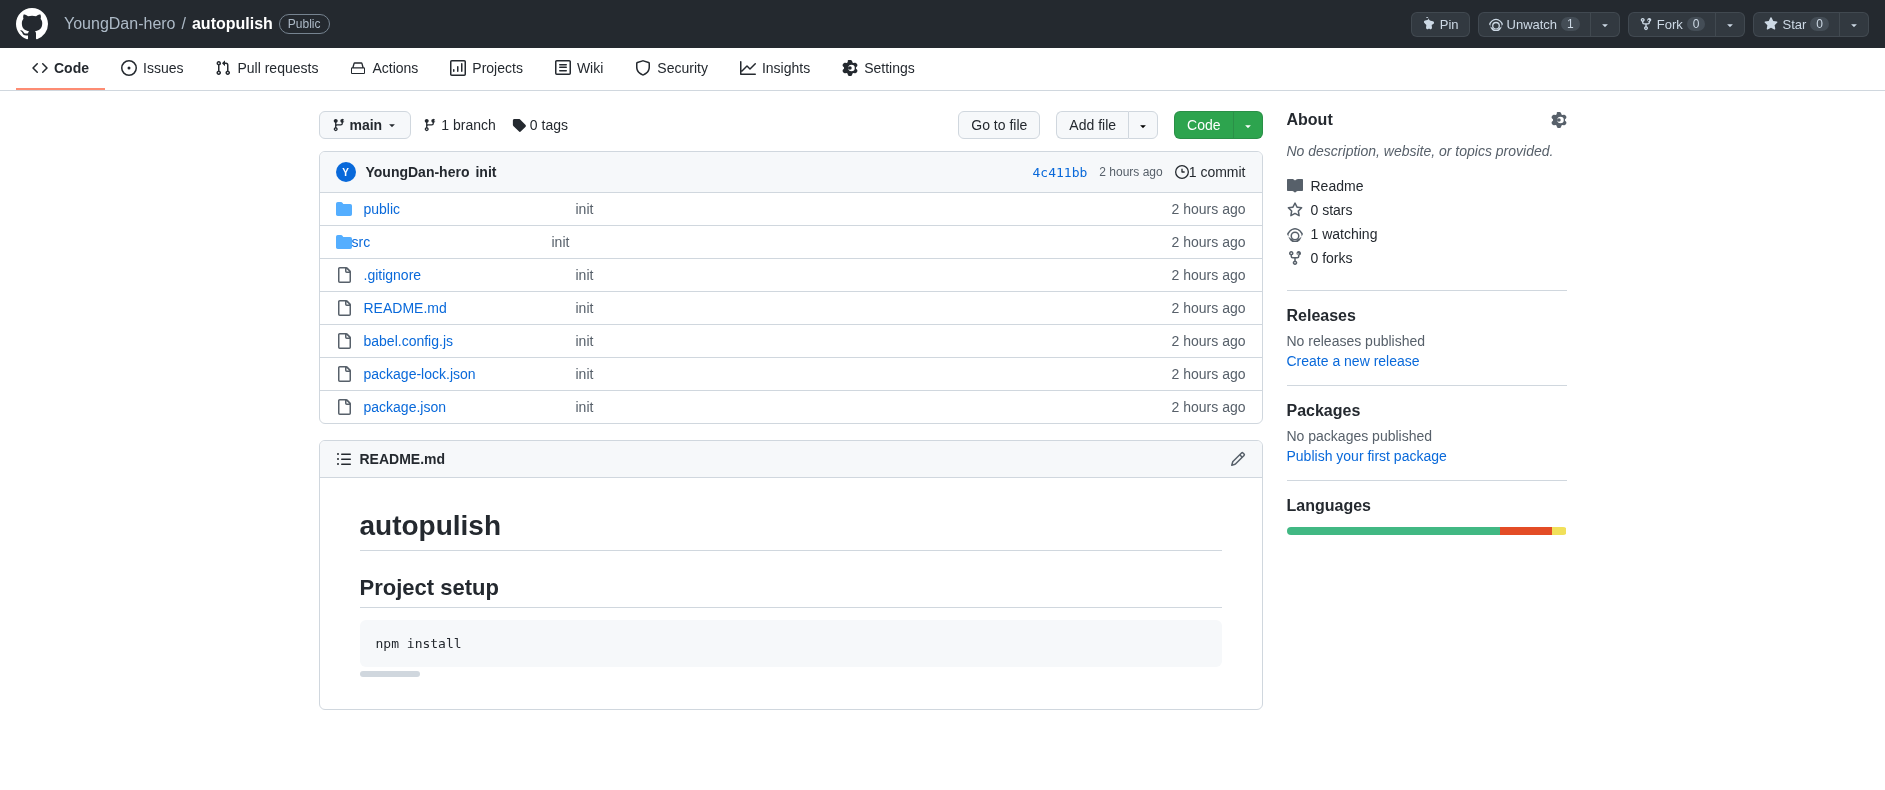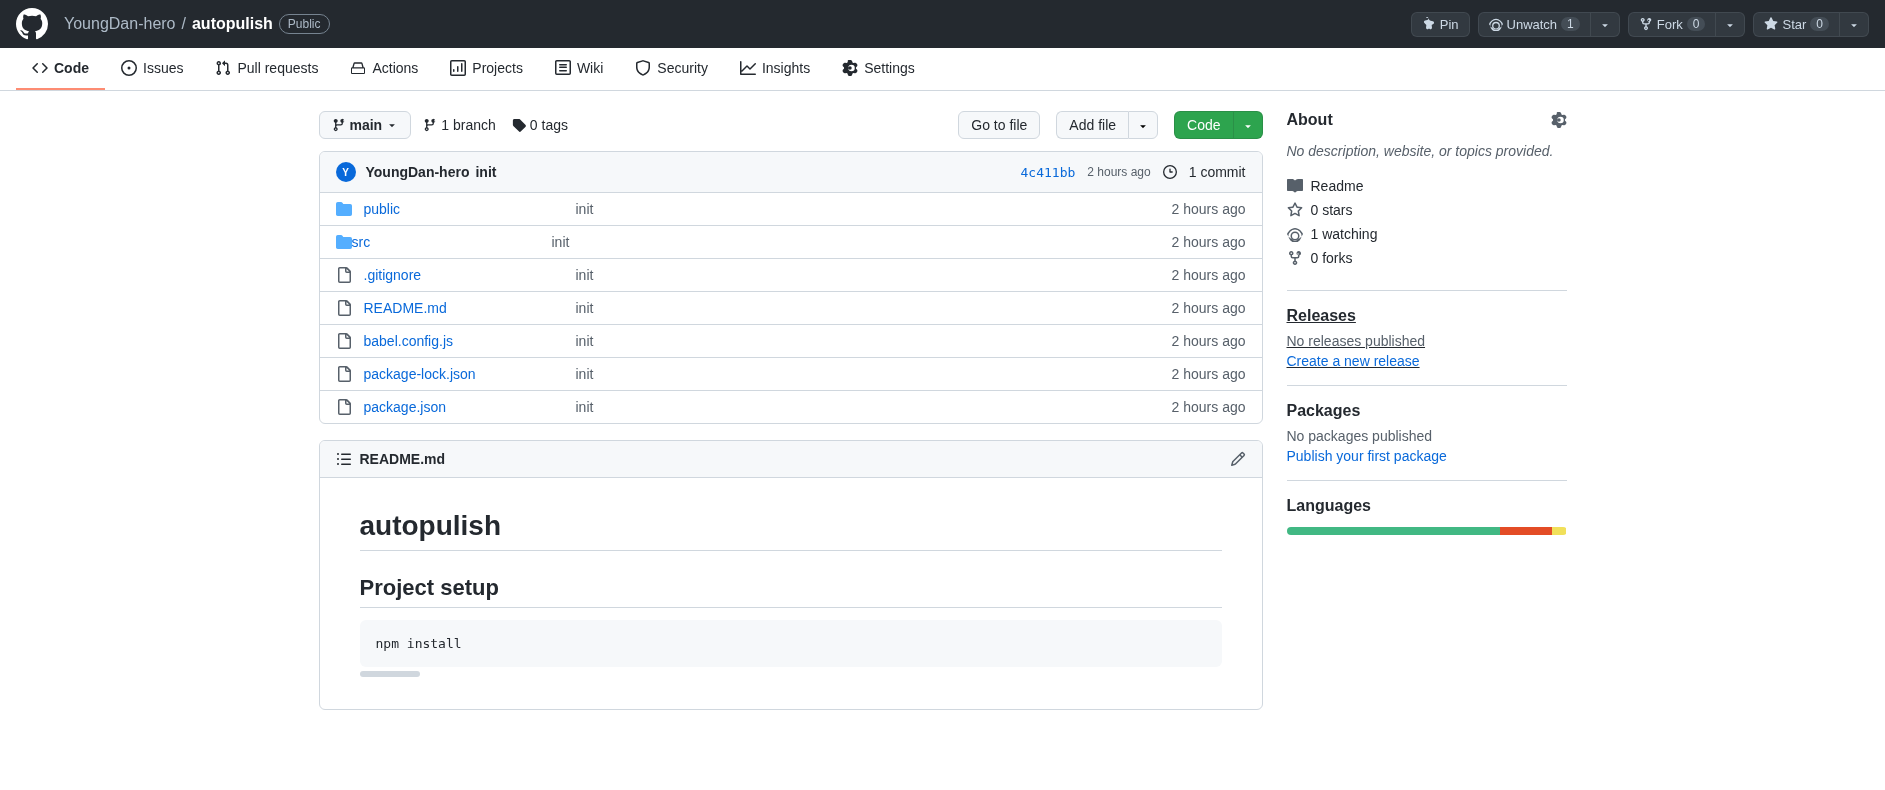--- a/index.html
+++ b/index.html
@@ -195,21 +195,21 @@
 
       <div style="display:flex;align-items:center;padding:10px 16px;background:#f6f8fa;border-bottom:1px solid #d0d7de;gap:10px;">
         <div style="width:20px;height:20px;border-radius:50%;background:#0969da;display:inline-flex;align-items:center;justify-content:center;color:#fff;font-size:10px;font-weight:600;flex-shrink:0;">Y</div>
         <div style="display:flex;align-items:center;gap:6px;flex:1;font-size:14px;">
           <a style="font-weight:600;color:#24292f;text-decoration:none;">YoungDan-hero</a>
           <a style="color:#24292f;font-weight:600;text-decoration:none;">init</a>
         </div>
         <div style="display:flex;align-items:center;gap:12px;font-size:12px;color:#57606a;">
           <a style="color:#0969da;font-family:monospace;text-decoration:none;font-size:13px;">4c411bb</a>
           <span>2 hours ago</span>
-          <a style="display:flex;align-items:center;gap:12px;color:#24292f;text-decoration:none;font-size:14px;">
+          <a style="display:flex;align-items:center;gap:0;color:#24292f;text-decoration:none;font-size:14px;">
             <svg width="14" height="14" viewBox="0 0 16 16" fill="currentColor">
                 <path d="M8 0a8 8 0 110 16A8 8 0 018 0zm0 1.5a6.5 6.5 0 100 13 6.5 6.5 0 000-13zm.75 3.25a.75.75 0 00-1.5 0V8c0 .414.336.75.75.75h2.5a.75.75 0 000-1.5H8.75V4.75z"></path>
               </svg>
             <span>1 commit</span>
           </a>
         </div>
       </div>
 
       <div style="display:flex;align-items:center;padding:8px 16px;border-bottom:1px solid #d0d7de;gap:12px;">
         <svg width="16" height="16" viewBox="0 0 16 16" fill="#54aeff">
@@ -325,21 +325,21 @@
         </div>
         <div style="display:flex;align-items:center;gap:8px;font-size:14px;">
           <svg width="16" height="16" viewBox="0 0 16 16" fill="#57606a">
               <path d="M5 3.25a.75.75 0 11-1.5 0 .75.75 0 011.5 0zm0 2.122a2.25 2.25 0 10-1.5 0v.878A2.25 2.25 0 005.75 8.5h1.5v2.128a2.251 2.251 0 101.5 0V8.5h1.5a2.25 2.25 0 002.25-2.25v-.878a2.25 2.25 0 10-1.5 0v.878a.75.75 0 01-.75.75h-4.5A.75.75 0 015 6.25v-.878zm3.75 7.378a.75.75 0 11-1.5 0 .75.75 0 011.5 0zm3-8.75a.75.75 0 11-1.5 0 .75.75 0 011.5 0z"></path>
             </svg>
           <a style="color:#24292f;text-decoration:none;font-size:14px;">0 forks</a>
         </div>
       </div>
     </div>
 
-    <div style="border-top:1px solid #d0d7de;padding-top:16px;margin-top:0;margin-bottom:16px;text-decoration:underline;">
+    <div style="border-top:1px solid #d0d7de;padding-top:16px;margin-top:0;margin-bottom:16px;">
       <h2 style="font-size:16px;font-weight:600;margin-bottom:8px;">Releases</h2>
       <p style="font-size:14px;color:#57606a;margin-bottom:4px;">No releases published</p>
       <a style="color:#0969da;text-decoration:none;font-size:14px;">Create a new release</a>
     </div>
 
     <div style="border-top:1px solid #d0d7de;padding-top:16px;margin-bottom:16px;">
       <h2 style="font-size:16px;font-weight:600;margin-bottom:8px;">Packages</h2>
       <p style="font-size:14px;color:#57606a;margin-bottom:4px;">No packages published</p>
       <a style="color:#0969da;text-decoration:none;font-size:14px;">Publish your first package</a>
     </div>

